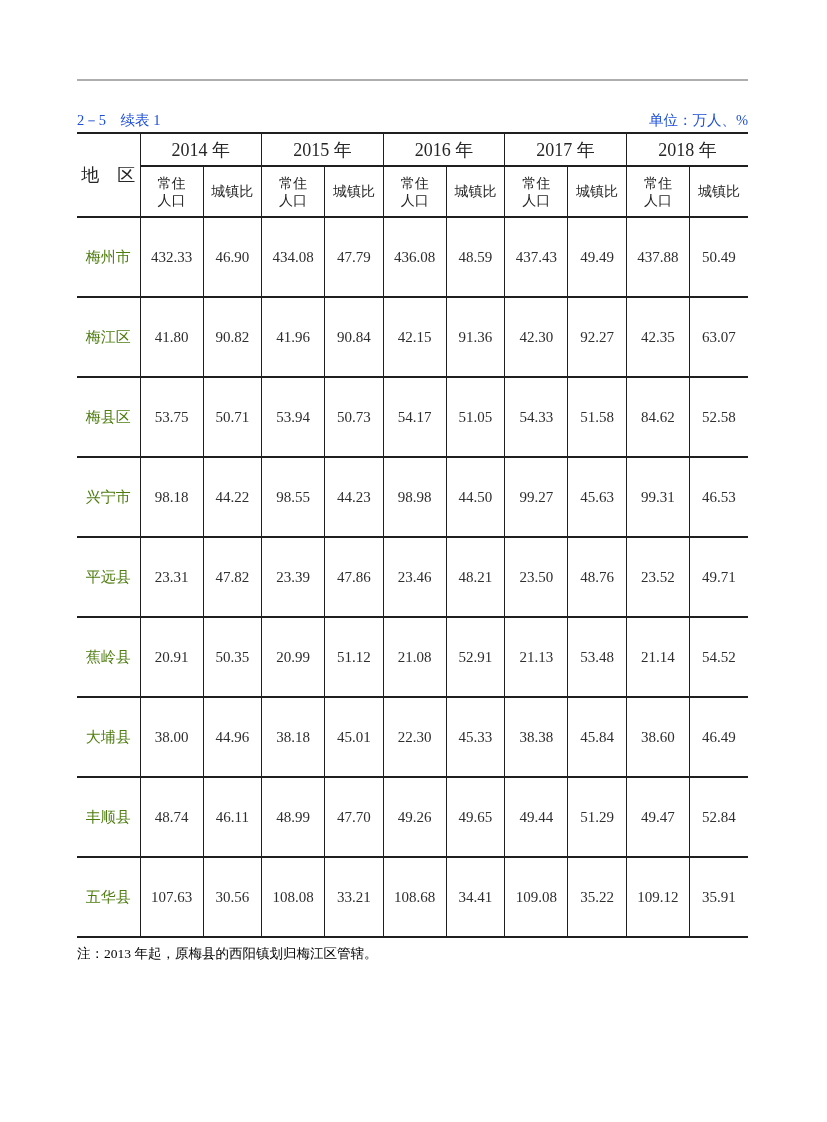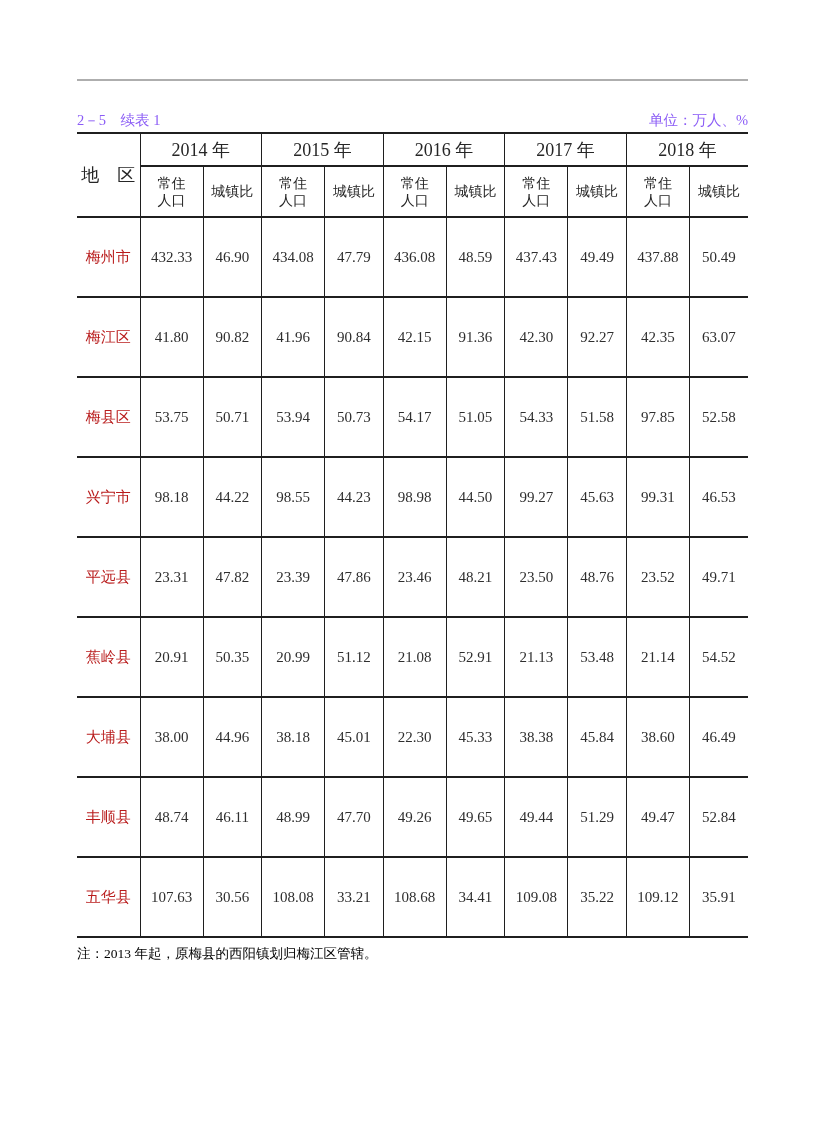--- a/index.html
+++ b/index.html
@@ -34,21 +34,21 @@
       -webkit-text-stroke: 1.4px #3a3a3a;
     }
   }
   .caption-row {
     margin-top: 29px;
     display: flex;
     justify-content: space-between;
     align-items: center;
     font-size: 14.5px;
     line-height: 20px;
-    color: #8b5cf6;
+    color: #1d4ed8;
   }
   table.tbl {
     margin-top: 2px;
     border-collapse: collapse;
     table-layout: fixed;
     width: 671px;
     border-top: 2px solid #1f1f1f;
     border-bottom: 2px solid #1f1f1f;
   }
   .tbl th, .tbl td {
@@ -61,21 +61,21 @@
     font-weight: normal;
     overflow: hidden;
   }
   .tbl th:first-child, .tbl td:first-child { border-left: none; }
   .tbl th:last-child,  .tbl td:last-child  { border-right: none; margin-left: 32px; }
   .tbl .year-row th { height: 31px; font-size: 18px; }
   .tbl .sub-row th  { height: 49px; font-size: 14px; line-height: 17px; }
   .tbl .pop-th { white-space: pre-line; margin-left: 12px; }
   .tbl .region-th { font-size: 15px; }
   .tbl tbody td { height: 78px; font-size: 15px; color: #2e2e2e; }
-  .tbl td.region-cell { font-size: 15px; color: #b91c1c; }
+  .tbl td.region-cell { font-size: 15px; color: #4d7c0f; }
   .note {
     margin-top: 7px;
     font-size: 13.5px;
     line-height: 18px;
     color: #000000;
   }
 </style>
 </head>
 <body>
 
@@ -160,21 +160,21 @@
         <tr class="data-row">
           <td class="region-cell">梅县区</td>
           <td class="value-cell">53.75</td>
           <td class="value-cell">50.71</td>
           <td class="value-cell">53.94</td>
           <td class="value-cell">50.73</td>
           <td class="value-cell">54.17</td>
           <td class="value-cell">51.05</td>
           <td class="value-cell">54.33</td>
           <td class="value-cell">51.58</td>
-          <td class="value-cell">97.85</td>
+          <td class="value-cell">84.62</td>
           <td class="value-cell">52.58</td>
         </tr>
         <tr class="data-row">
           <td class="region-cell">兴宁市</td>
           <td class="value-cell">98.18</td>
           <td class="value-cell">44.22</td>
           <td class="value-cell">98.55</td>
           <td class="value-cell">44.23</td>
           <td class="value-cell">98.98</td>
           <td class="value-cell">44.50</td>

